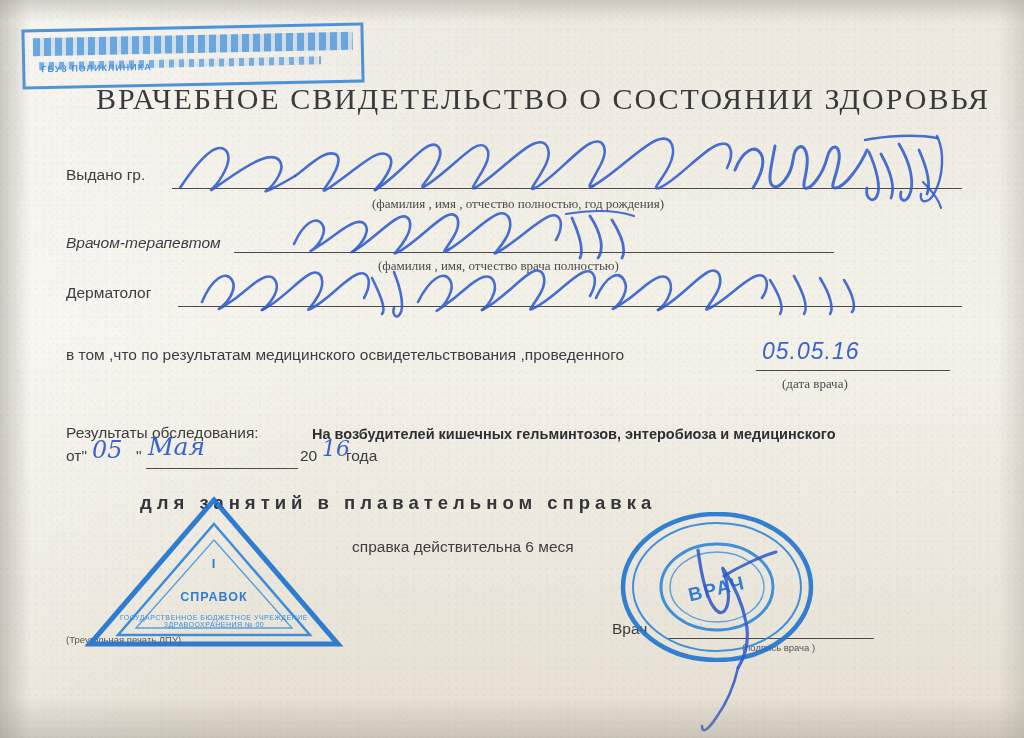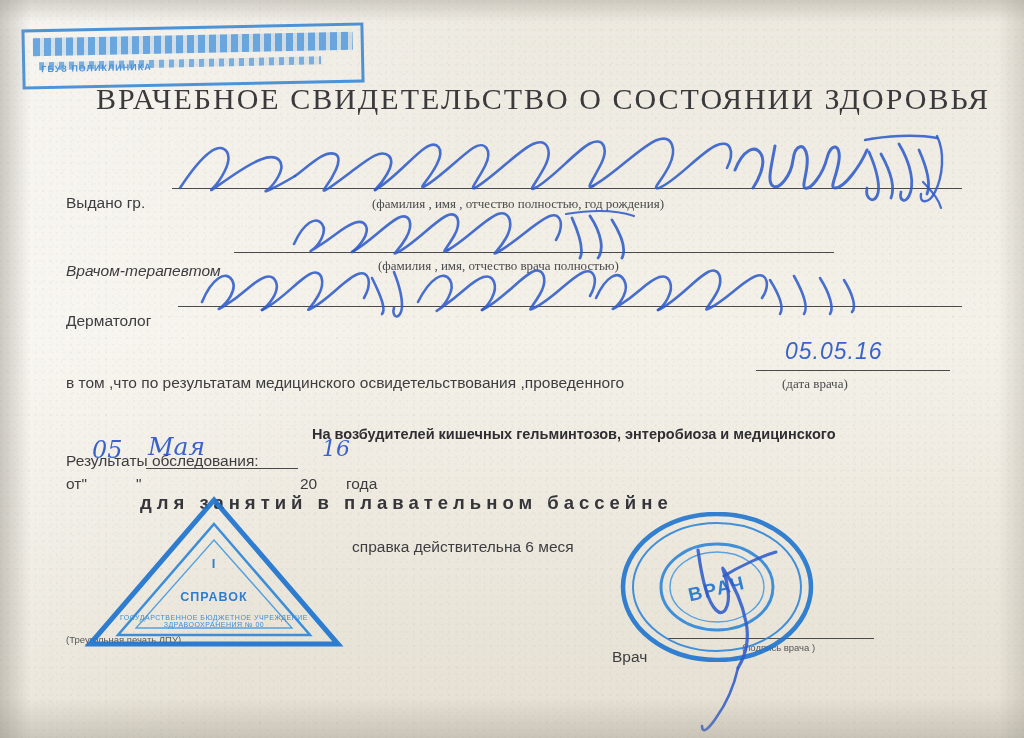--- a/index.html
+++ b/index.html
@@ -51,21 +51,20 @@
     font-size: 30px;
     letter-spacing: 2.0px;
     color: #3a3a3c;
     white-space: nowrap;
   }
   .label {
     font-family: "Liberation Sans", sans-serif;
     font-size: 15.5px;
     color: #3d3d40;
     white-space: nowrap;
-    margin-top: 28px;
   }
   .small-note {
     font-family: Liberation Serif, serif;
     font-size: 13px;
     color: #4a4a4d;
     white-space: nowrap;
   }
   .tiny-note {
     font-family: "Liberation Sans", sans-serif;
     font-size: 9.5px;
@@ -217,37 +216,37 @@
     <path class="stroke" stroke-width="2.6" d="M66,48 C84,40 102,18 114,12 C126,6 130,20 122,34 C114,48 108,50 116,46 C132,38 150,16 162,12 C174,8 176,22 168,36"></path>
     <path class="stroke" stroke-width="2.6" d="M176,16 C186,36 190,48 186,52 M198,10 C206,30 208,46 204,52 C200,58 196,52 198,46"></path>
     <path class="stroke" stroke-width="2.6" d="M222,40 C234,16 248,8 254,18 C260,28 248,44 242,48 C236,52 252,42 268,28 C284,14 294,10 298,20 C302,30 292,44 286,48"></path>
     <path class="stroke" stroke-width="2.6" d="M286,48 C304,40 324,16 336,10 C348,4 352,18 344,32 C336,46 330,50 338,46 C356,38 376,14 388,10 C400,6 402,20 394,34"></path>
     <path class="stroke" stroke-width="2.6" d="M400,36 C410,14 422,8 428,18 C434,28 424,42 418,46 C412,50 428,42 444,28 C460,14 470,10 474,20 C478,30 468,44 462,48"></path>
     <path class="stroke" stroke-width="2.6" d="M462,48 C480,40 500,16 512,10 C524,4 528,18 520,32 C512,46 506,50 514,46 C530,38 548,18 560,14 C572,10 574,24 566,36"></path>
     <path class="stroke" stroke-width="2.6" d="M574,18 C584,34 588,46 584,52 M598,14 C608,32 612,46 608,52 M624,16 C634,32 638,46 634,52 M648,18 C658,34 660,46 656,50"></path>
   </svg>
 
   <div class="abs label" style="left:66px; top:346px;">в том ,что по результатам медицинского освидетельствования ,проведенного</div>
-  <div class="abs ink ink-date" style="left:762px; top:338px;margin-left:23px;">05.05.16</div>
+  <div class="abs ink ink-date" style="left:762px; top:338px;">05.05.16</div>
   <div class="abs rule" style="left:756px; top:370px; width:194px;"></div>
   <div class="abs small-note" style="left:782px; top:376px;">(дата врача)</div>
 
   <div class="abs label" style="left:66px; top:424px;">Результаты обследования:</div>
   <div class="abs bold-res" style="left:312px; top:426px;">На возбудителей кишечных гельминтозов, энтеробиоза и медицинского</div>
 
   <div class="abs label" style="left:66px; top:447px;">от"</div>
   <div class="abs ink" style="left:92px; top:436px; font-size:24px;">05</div>
   <div class="abs label" style="left:136px; top:447px;">"</div>
   <div class="abs ink" style="left:148px; top:432px; font-size:25px;">Мая</div>
   <div class="abs rule" style="left:146px; top:468px; width:152px;"></div>
   <div class="abs label" style="left:300px; top:447px;">20</div>
   <div class="abs ink" style="left:322px; top:436px; font-size:22px;">16</div>
   <div class="abs label" style="left:346px; top:447px;">года</div>
 
-  <div class="abs pool-line" style="left:140px; top:492px;">для занятий в плавательном бассейне</div>
+  <div class="abs pool-line" style="left:140px; top:492px;">для занятий в плавательном справка</div>
 
   <div class="abs valid-line" style="left:352px; top:538px;">справка действительна 6 меся</div>
 
   <div class="abs label" style="left:612px; top:620px;">Врач</div>
   <div class="abs rule" style="left:668px; top:638px; width:206px;"></div>
   <div class="abs tiny-note" style="left:742px; top:642px;">(подпись врача )</div>
 
   <div class="abs tiny-note" style="left:66px; top:634px;">(Треугольная печать ЛПУ)</div>
 
   <div class="abs" id="tri-stamp">

